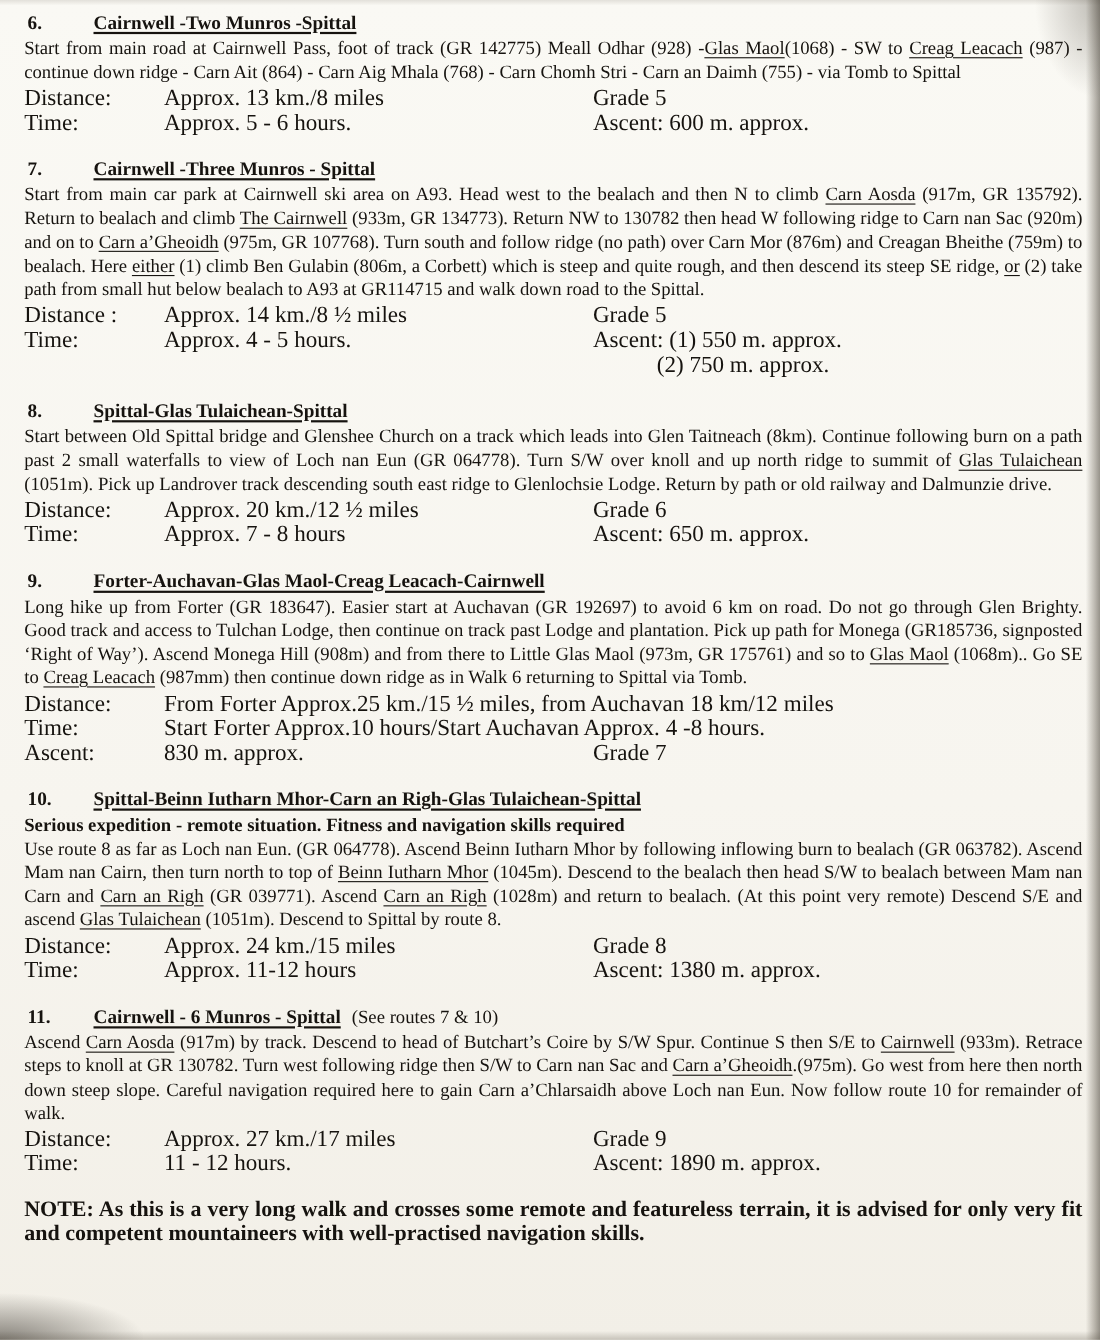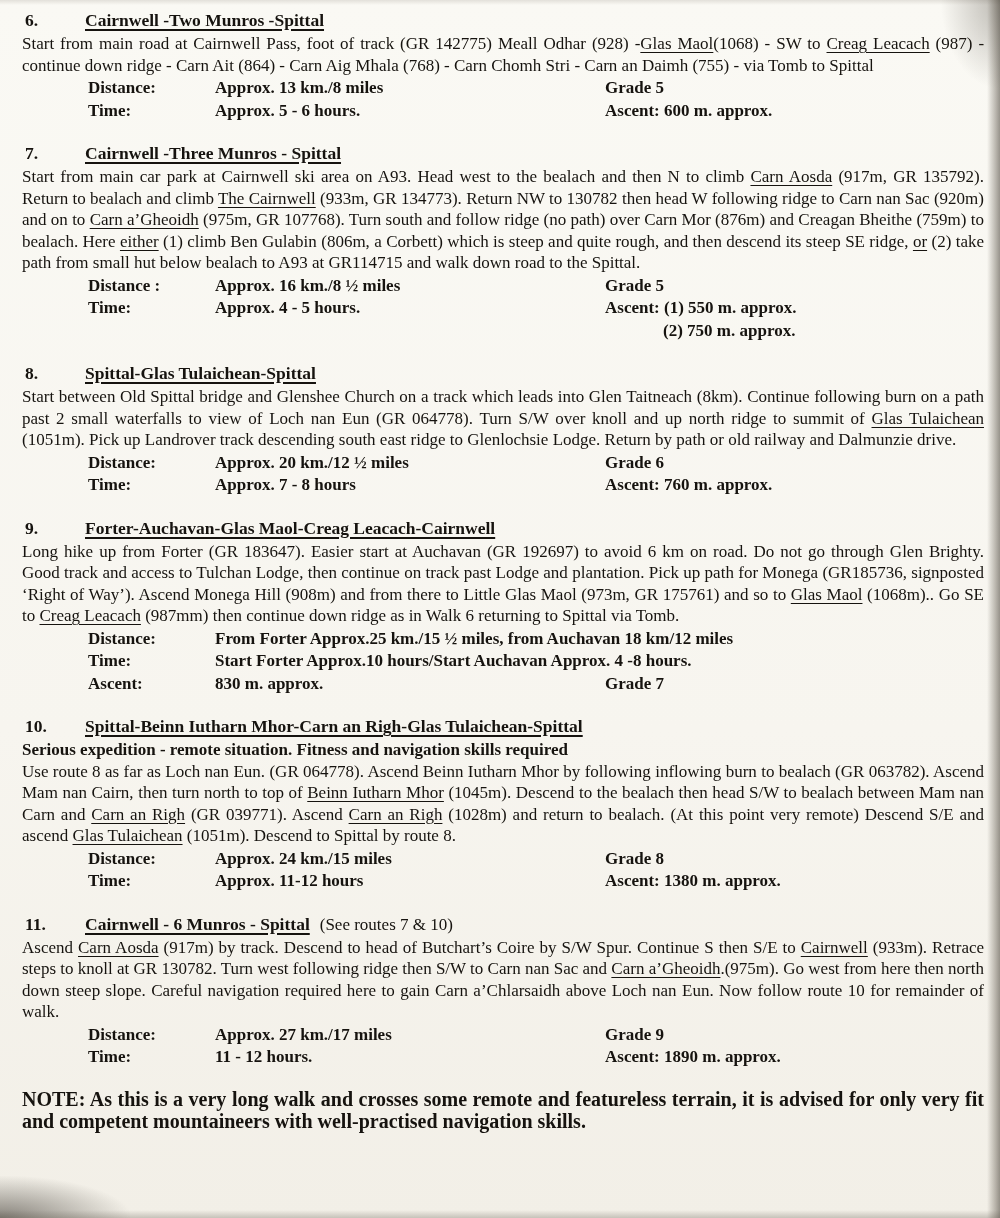--- a/index.html
+++ b/index.html
@@ -16,21 +16,21 @@
     background: linear-gradient(180deg, #faf9f4 0%, #f7f5ef 60%, #f2efe7 100%);
   }
   .route { margin-bottom: 19px; }
   .heading { font-size: 17.5px; font-weight: 700; line-height: 25px; white-space: nowrap; }
   .num { display: inline-block; width: 63px; padding-left: 3px; font-weight: 700; }
   .title { text-decoration: underline; text-underline-offset: 3px; text-decoration-thickness: 1.6px; }
   .suffix { font-weight: 400; margin-left: 10px; font-size: 17px; }
   .para, .subheading { font-size: 17px; line-height: 21.5px; text-align: justify; }
   .subheading { font-weight: 700; }
   .u { text-decoration: underline; text-underline-offset: 2.5px; }
-  .stats { margin-left: 66px; font-weight: 700; font-size: 17px; margin-top: 1px; }
+  .stats { font-weight: 400; font-size: 21px; margin-top: 1px; }
   .srow { display: grid; grid-template-columns: 127px 390px 1fr; line-height: 22.5px; }
   .svalue.wide { grid-column: 2 / 4; }
   .sright.ind { padding-left: 58px; }
   .note { font-weight: 700; font-size: 20px; line-height: 22px; text-align: justify; margin-top: 2px; }
   
   .edge-right { position: absolute; top: 0; right: 0; width: 13px; height: 100%; pointer-events: none;
     background: linear-gradient(to right, rgba(0,0,0,0), rgba(95,88,76,0.40) 65%, rgba(70,64,54,0.55)); }
   .corner-tr { position: absolute; top: 0; right: 0; width: 60px; height: 90px; pointer-events: none;
     background: radial-gradient(ellipse at 100% 0%, rgba(70,64,54,0.35), transparent 70%); }
   .corner-bl { position: absolute; left: 0; bottom: 0; width: 130px; height: 42px; pointer-events: none;
@@ -60,21 +60,21 @@
             <span class="sright">Ascent: 600 m. approx.</span>
           </div>
         </div>
       </section>
       <section class="route">
         <h2 class="heading"><span class="num">7.</span><span class="title">Cairnwell -Three Munros - Spittal</span></h2>
         <p class="para"><span>Start from main car park at Cairnwell ski area on A93.  Head west to the bealach and then N to climb </span><span class="u">Carn Aosda</span><span> (917m, GR 135792).  Return to bealach and climb </span><span class="u">The Cairnwell</span><span> (933m, GR 134773).  Return NW to 130782 then head W following ridge to Carn nan Sac (920m) and on to </span><span class="u">Carn a’Gheoidh</span><span> (975m, GR 107768).  Turn south and follow ridge (no path) over Carn Mor (876m) and Creagan Bheithe (759m) to bealach.  Here </span><span class="u">either</span><span> (1) climb Ben Gulabin (806m, a Corbett) which is steep and quite rough, and then descend its steep SE ridge, </span><span class="u">or</span><span> (2) take path from small hut below bealach to A93 at GR114715 and walk down road to the Spittal.</span></p>
         <div class="stats">
           <div class="srow">
             <span class="slabel">Distance :</span>
-            <span class="svalue">Approx. 16 km./8 ½ miles</span>
+            <span class="svalue">Approx. 14 km./8 ½ miles</span>
             <span class="sright">Grade 5</span>
           </div>
           <div class="srow">
             <span class="slabel">Time:</span>
             <span class="svalue">Approx. 4 - 5 hours.</span>
             <span class="sright">Ascent: (1) 550 m. approx.</span>
           </div>
           <div class="srow">
             <span class="slabel"></span>
             <span class="svalue"></span>
@@ -87,21 +87,21 @@
         <p class="para"><span>Start between Old Spittal bridge and Glenshee Church on a track which leads into Glen Taitneach (8km).  Continue following burn on a path past 2 small waterfalls to view of Loch nan Eun (GR 064778).  Turn S/W over knoll and up north ridge to summit of </span><span class="u">Glas Tulaichean</span><span> (1051m).  Pick up Landrover track descending south east ridge to Glenlochsie Lodge.  Return by path or old railway and Dalmunzie drive.</span></p>
         <div class="stats">
           <div class="srow">
             <span class="slabel">Distance:</span>
             <span class="svalue">Approx. 20 km./12 ½ miles</span>
             <span class="sright">Grade 6</span>
           </div>
           <div class="srow">
             <span class="slabel">Time:</span>
             <span class="svalue">Approx. 7 - 8 hours</span>
-            <span class="sright">Ascent: 760 m. approx.</span>
+            <span class="sright">Ascent: 650 m. approx.</span>
           </div>
         </div>
       </section>
       <section class="route">
         <h2 class="heading"><span class="num">9.</span><span class="title">Forter-Auchavan-Glas Maol-Creag Leacach-Cairnwell</span></h2>
         <p class="para"><span>Long hike up from Forter (GR 183647).  Easier start at Auchavan (GR 192697) to avoid 6 km on road.  Do not go through Glen Brighty.  Good track and access to Tulchan Lodge, then continue on track past Lodge and plantation.  Pick up path for Monega (GR185736, signposted ‘Right of Way’).  Ascend Monega Hill (908m)  and from there to Little Glas Maol (973m, GR 175761) and so to </span><span class="u">Glas Maol</span><span> (1068m)..  Go SE to </span><span class="u">Creag Leacach</span><span> (987mm) then continue down ridge as in Walk 6 returning to Spittal via Tomb.</span></p>
         <div class="stats">
           <div class="srow">
             <span class="slabel">Distance:</span>
             <span class="svalue wide">From Forter Approx.25 km./15 ½ miles, from Auchavan 18 km/12 miles</span>

